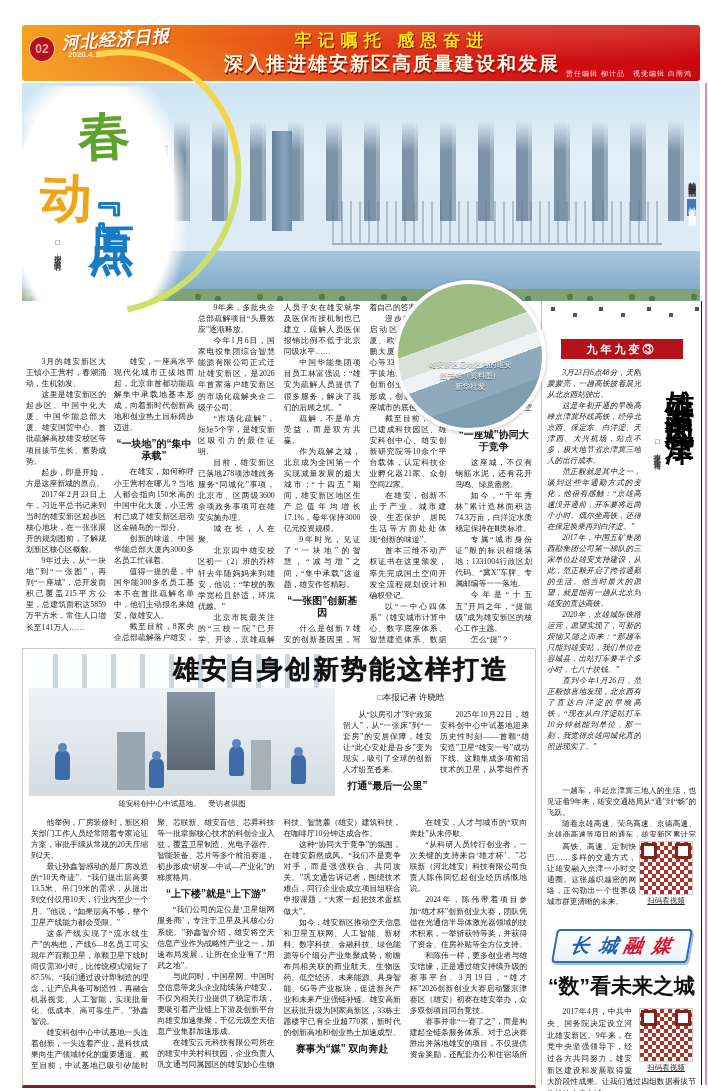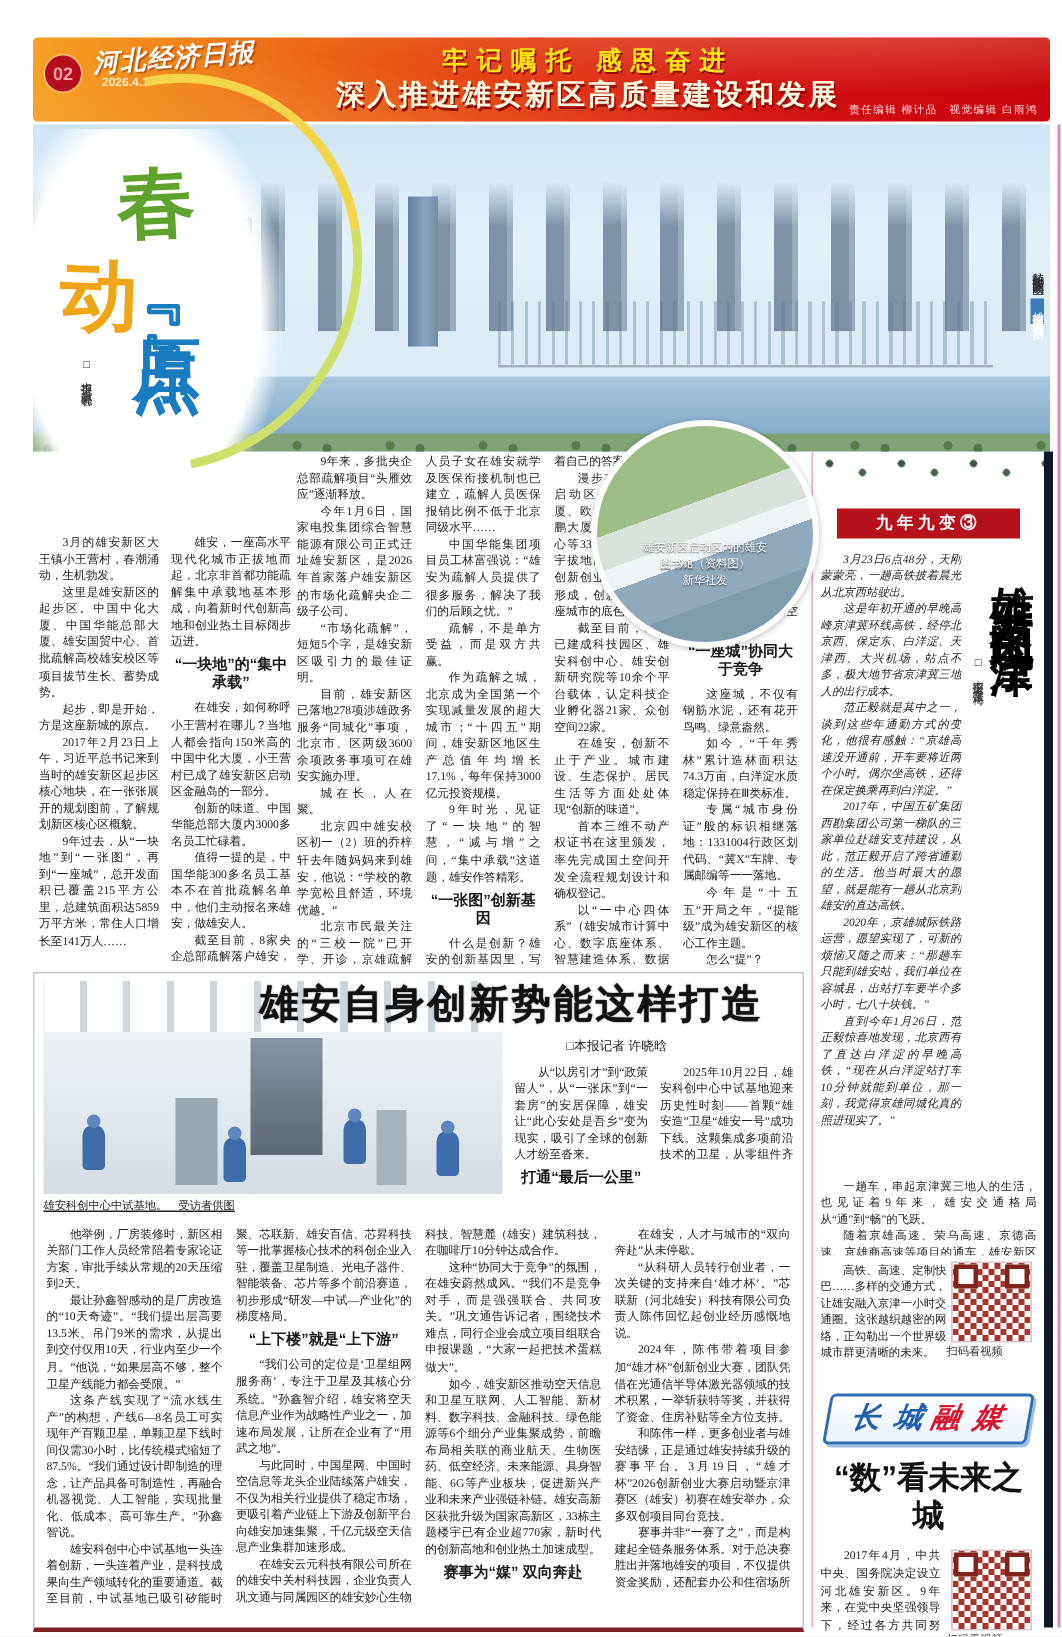--- a/index.html
+++ b/index.html
@@ -70,43 +70,43 @@
   #a1colM{left:198px;top:302px;width:334px;height:344px;}
   
   #a2box{left:22px;top:648px;width:512px;height:436px;border:1px solid #c7c7c7;border-bottom:3px solid #7e2024;background:#fff;}
   #a2photo{left:6px;top:5px;width:306px;height:142px;overflow:hidden;
     background:linear-gradient(#f5f8fa 0%,#e7edf2 45%,#d3dce3 100%);}
   #a2photo .ceiling{position:absolute;left:0;top:0;width:100%;height:34px;
     background:repeating-linear-gradient(90deg,#fcfeff 0 24px,#cdd6dd 24px 29px);}
   #a2photo .machine{position:absolute;left:138px;top:38px;width:48px;height:78px;background:linear-gradient(#8793a0,#5d6874);box-shadow:-60px 30px 0 -10px #9aa6b0,70px 34px 0 -14px #a6b1ba;}
   .worker{position:absolute;width:15px;height:30px;border-radius:7px 7px 3px 3px;background:#3e6cab;}
   .worker:before{content:"";position:absolute;left:3px;top:-7px;width:9px;height:9px;border-radius:50%;background:#5d86bd;}
-  #a2caption{left:6px;top:150px;width:306px;text-align:left;font:7.5px/1.2 "Liberation Sans",sans-serif;color:#222;text-decoration:underline;}
+  #a2caption{left:6px;top:150px;width:306px;text-align:center;font:7.5px/1.2 "Liberation Sans",sans-serif;color:#222;}
   #a2headline{left:128px;top:6px;width:380px;text-align:center;
     font:900 26px/1.1 "Liberation Sans",sans-serif;letter-spacing:2px;color:#111;text-shadow:0 0 1px #111;}
   #a2byline{left:268px;top:44px;width:240px;text-align:center;font:8.5px/1 "Liberation Sans",sans-serif;}
   #a2top{left:320px;top:60px;width:186px;height:88px;}
   #a2bottom{left:8px;top:168px;width:496px;height:260px;}
   
-  #sidebar{left:541px;top:301px;width:161px;height:784px;border-left:1px solid #e9aac6;border-right:6px solid #0f172a;
+  #sidebar{left:541px;top:301px;width:161px;height:784px;border-left:1px solid #e9aac6;border-right:1px solid #0f172a;
     box-sizing:border-box;padding:30px 5px 0;}
   #badge{width:122px;margin:8px auto 8px;background:#b5121b;color:#fff;text-align:center;
     font:bold 11px/20px "Liberation Sans",sans-serif;letter-spacing:3px;}
   #sbrow{display:flex;}
   #sbtext{width:94px;height:414px;overflow:hidden;text-align:justify;font-size:7.6px;line-height:1.45;font-style:italic;}
   #sbtext .para{margin:0;text-indent:2em;}
   #sbhead{flex:1;display:flex;justify-content:flex-end;}
   #sbbyline{writing-mode:vertical-rl;font:7.5px/1.6 "Liberation Sans",sans-serif;color:#333;padding-top:70px;letter-spacing:1px;}
   #sbtitle{writing-mode:vertical-rl;font:900 29px/1.15 "DejaVu Serif",serif;letter-spacing:5px;color:#000;}
   #sbmid{margin-top:4px;height:52px;overflow:hidden;text-align:justify;font-size:7.6px;line-height:1.45;}
   #sbmid .para{margin:0;text-indent:2em;}
   .qrrow{display:flex;margin-top:4px;}
   .qrtext{flex:1;text-align:justify;font-size:7.6px;line-height:1.45;overflow:hidden;height:74px;}
   .qrtext .para{margin:0;text-indent:2em;}
-  .qrwrap{width:60px;}
+  .qrwrap{width:60px;text-align:center;text-decoration:underline;}
   .qr{position:relative;width:52px;height:52px;margin:0 auto;border:1px solid #d6c9c9;
     background:conic-gradient(#a8352b 25%,#fff 0 50%,#a8352b 0 75%,#fff 0) 0 0/8px 8px;}
   .qr:before,.qr:after{content:"";position:absolute;width:10px;height:10px;border:3px solid #7e241c;background:#fff;top:1px;}
   .qr:before{left:1px;} .qr:after{right:1px;}
   .qrlabel{font:7.5px/1.6 "Liberation Sans",sans-serif;color:#333;}
   #bubble{width:120px;margin:14px auto 6px;border:2px solid #2e6db4;border-radius:4px;transform:skewX(-10deg);
     background:linear-gradient(#fff,#eaf2fb);text-align:center;padding:5px 6px;box-shadow:2px 2px 0 #9fc0e2;}
   #bubble .w1{font:italic 900 19px/1 "Liberation Sans",sans-serif;color:#1f5fae;letter-spacing:2px;}
   #bubble .w2{font:italic 900 19px/1 "Liberation Sans",sans-serif;color:#d6152c;letter-spacing:2px;}
   #sbh2{margin-top:10px;text-align:center;font:900 21px/1.2 "Liberation Sans",sans-serif;color:#111;}

